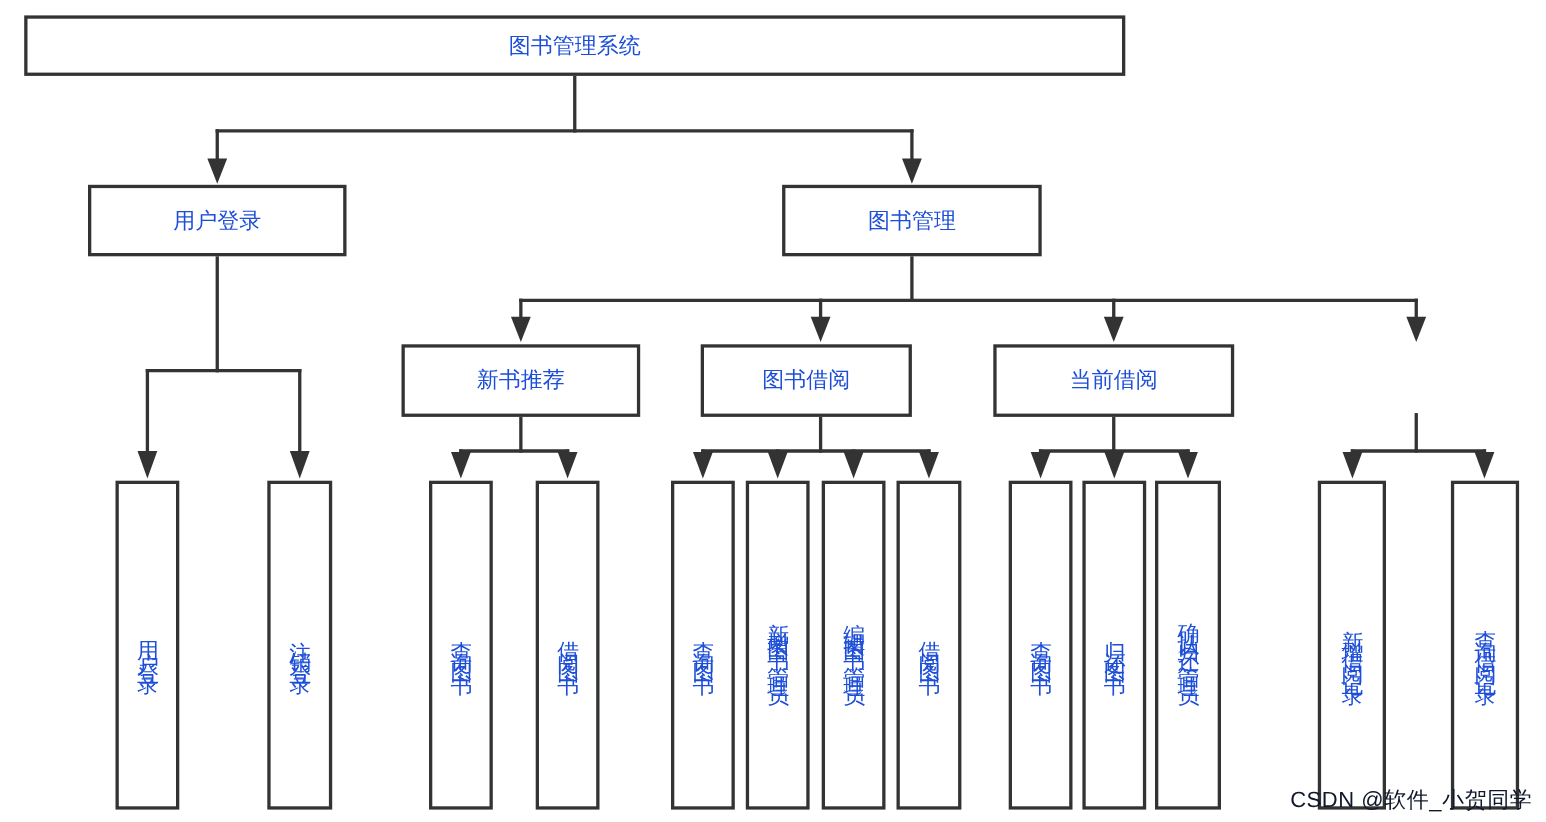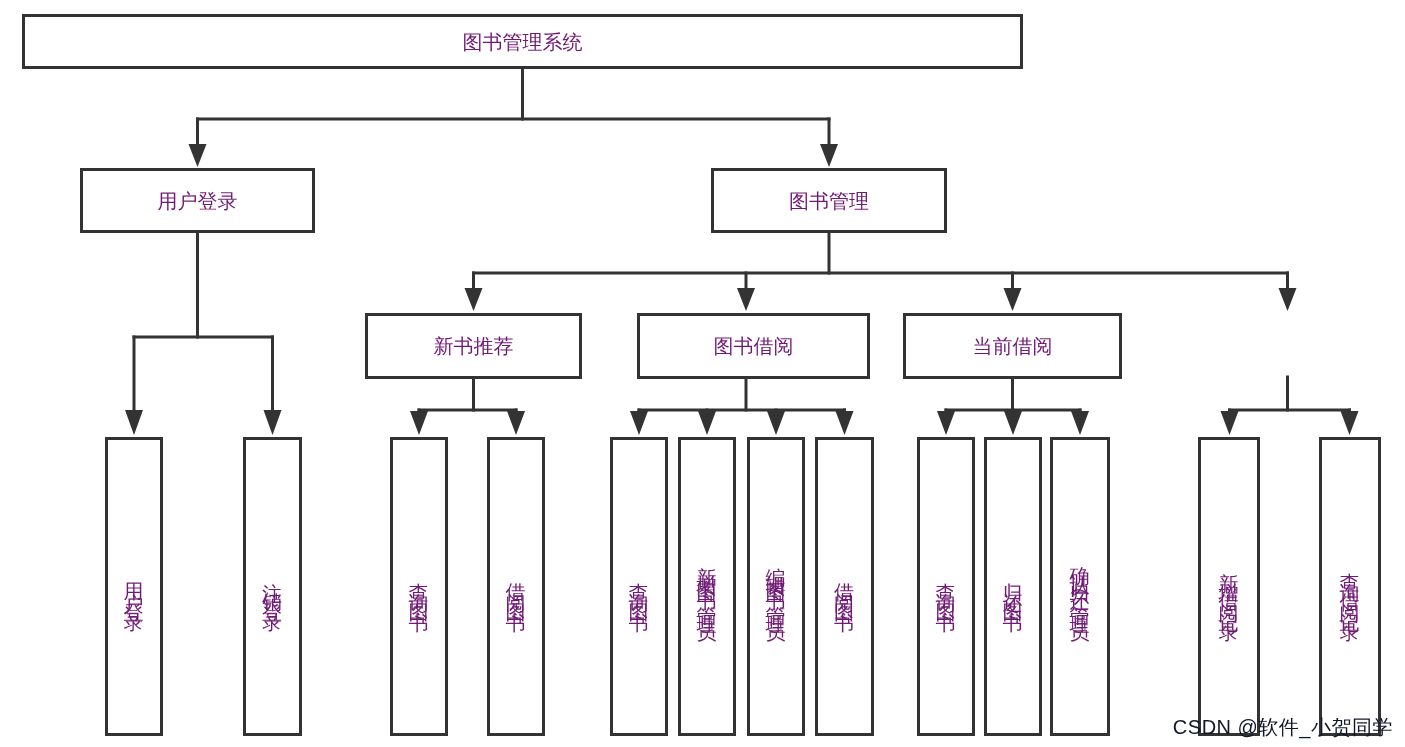--- a/index.html
+++ b/index.html
@@ -18,21 +18,21 @@
     z-index: 0;
   }
   .node {
     position: absolute;
     box-sizing: border-box;
     border: 3px solid #333333;
     background: #ffffff;
     display: flex;
     align-items: center;
     justify-content: center;
-    color: #701a75;
+    color: #1d4ed8;
     font-size: 20px;
     z-index: 1;
     text-align: center;
     line-height: 1;
   }
   .vnode {
     writing-mode: vertical-lr;
     text-orientation: mixed;
     letter-spacing: 10px;
   }
@@ -127,21 +127,21 @@
       <polygon points="1340.5,411 1358.5,411 1349.5,435" fill="#333333" stroke="none"></polygon>
     </g>
   </svg>
 
   <div class="node" style="left:22px; top:14px; width:1001px; height:55px;">图书管理系统</div>
 
   <div class="node" style="left:80px; top:168px; width:235px; height:65px;">用户登录</div>
   <div class="node" style="left:365px; top:313px; width:217px; height:66px;">新书推荐</div>
 
   <div class="node" style="left:711px; top:168px; width:236px; height:65px;">图书管理</div>
-  <div class="node" style="left:637px; top:313px; width:233px; height:66px;">图书借阅</div>
+  <div class="node" style="left:637px; top:313px; width:192px; height:66px;">图书借阅</div>
   <div class="node" style="left:903px; top:313px; width:219px; height:66px;">当前借阅</div>
 
   <div class="node vnode" style="left:105px; top:437px; width:58px; height:299px;">用户登录</div>
   <div class="node vnode" style="left:243px; top:437px; width:59px; height:299px;">注销登录</div>
 
   <div class="node vnode" style="left:390px; top:437px; width:58px; height:299px;">查询图书</div>
   <div class="node vnode" style="left:487px; top:437px; width:58px; height:299px;">借阅图书</div>
 
   <div class="node vnode" style="left:610px; top:437px; width:58px; height:299px;">查询图书</div>
   <div class="node vnode long" style="left:678px; top:437px; width:58px; height:299px;">新增图书（管理员）</div>

